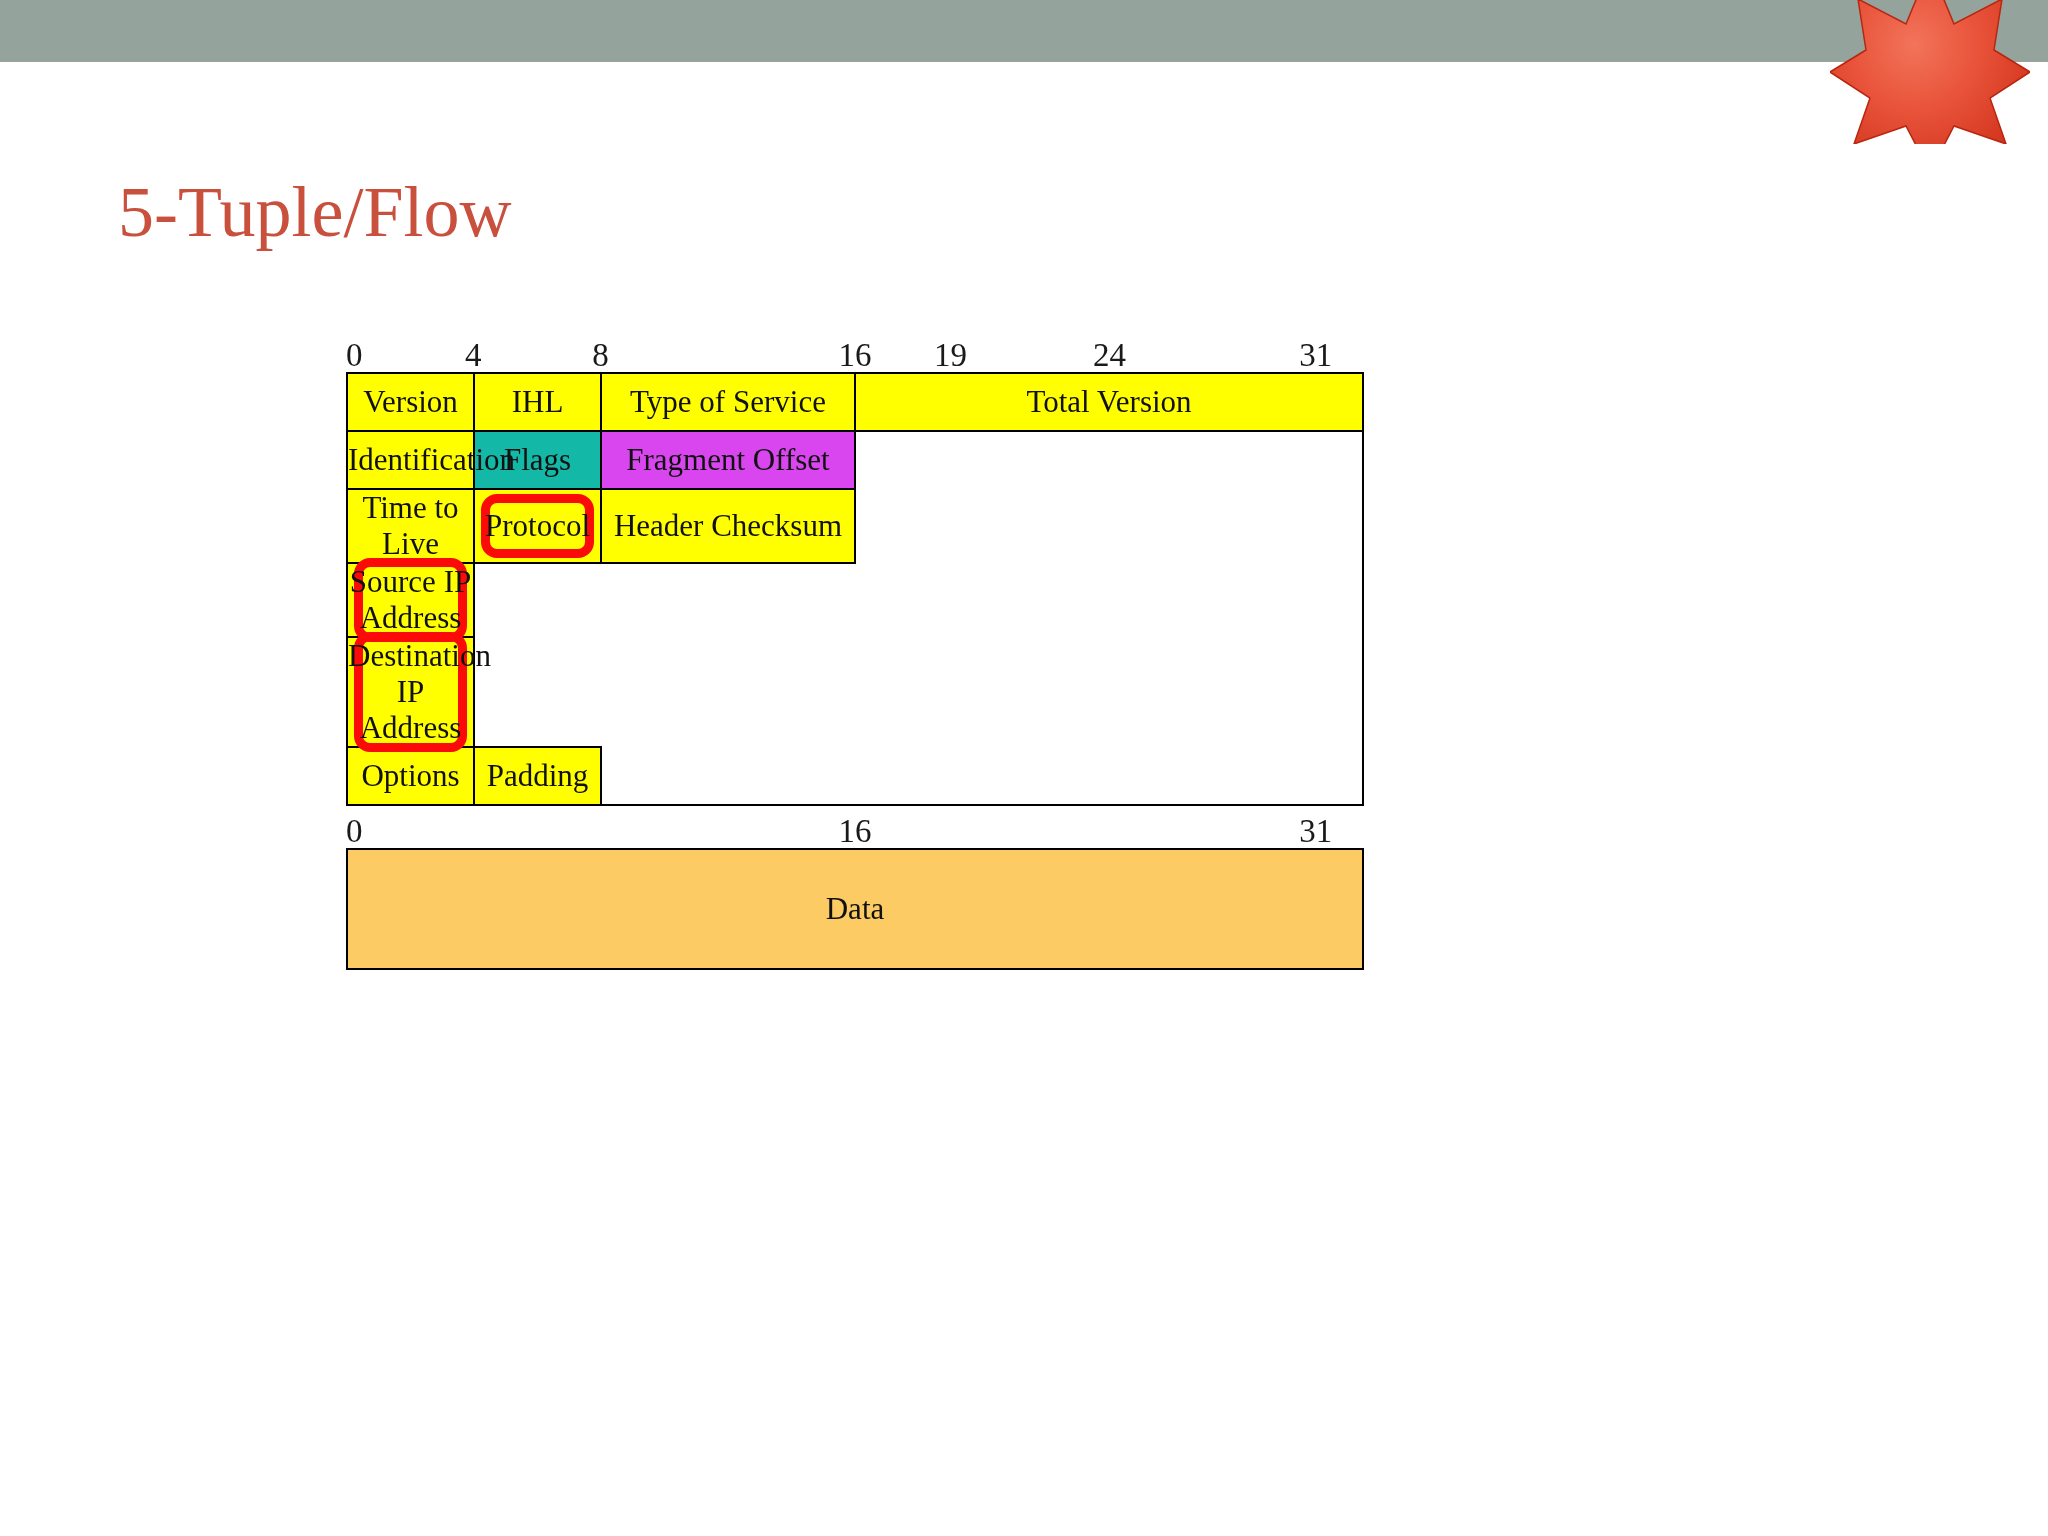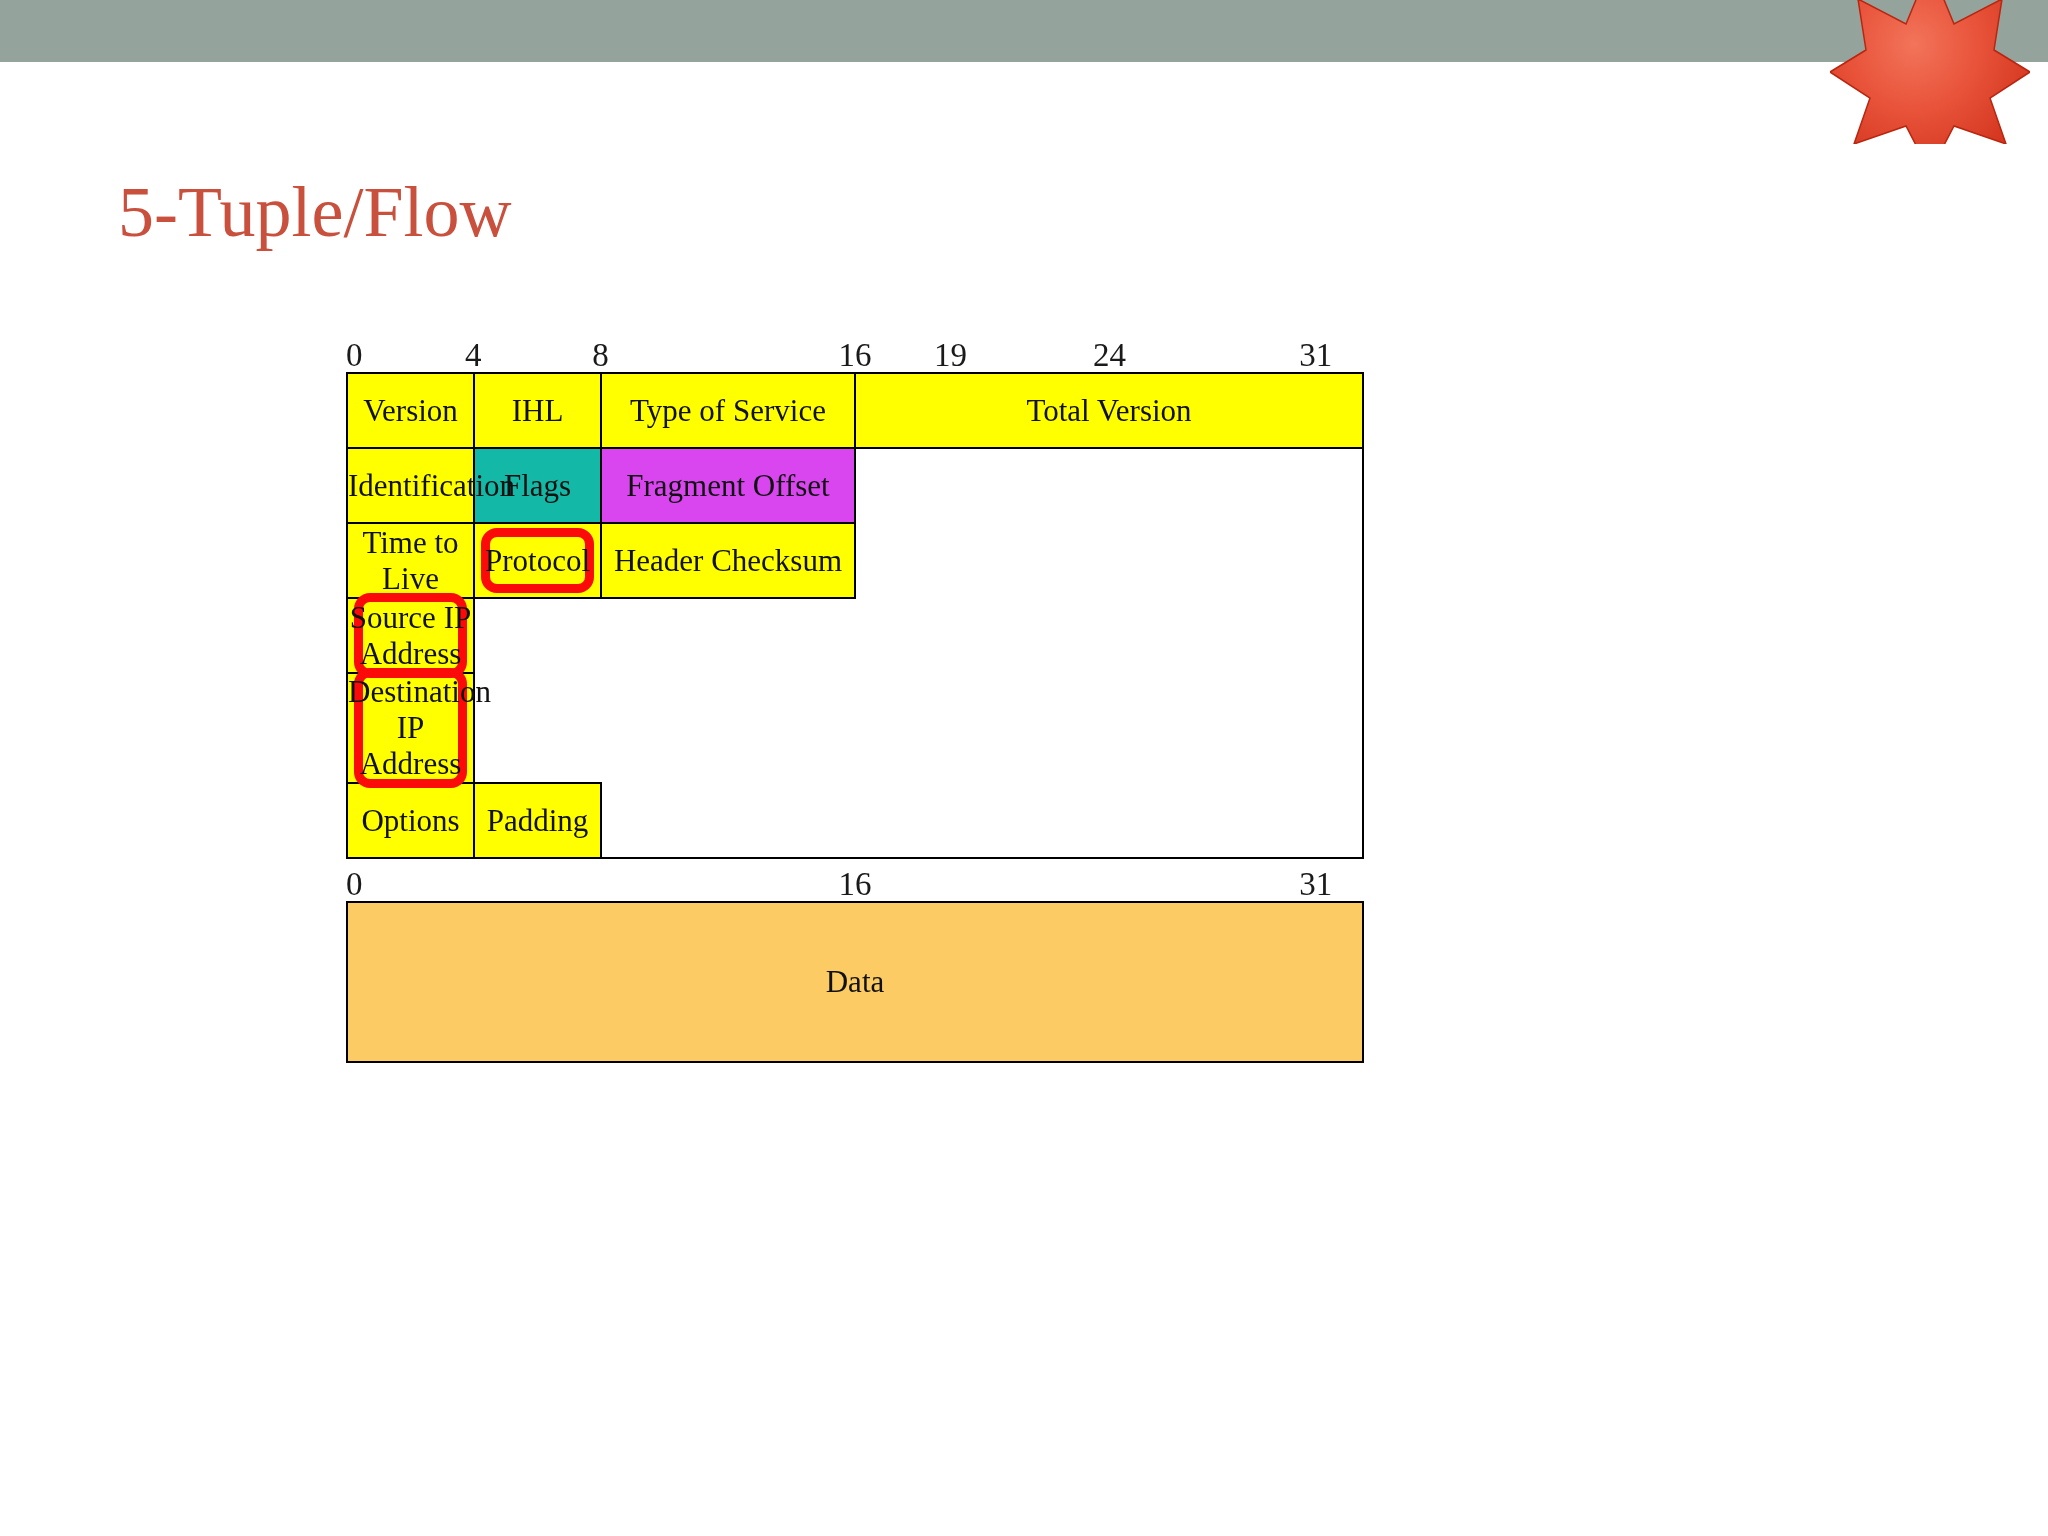--- a/index.html
+++ b/index.html
@@ -81,21 +81,21 @@
     table-layout: fixed;
   }
   .header-table td {
     border: 2px solid #000000;
     text-align: center;
     vertical-align: middle;
     font-size: 31px;
     color: #111111;
     font-family: "Liberation Serif", "DejaVu Serif", serif;
     position: relative;
-    height: 75px;
+    height: 58px;
     padding: 0;
   }
 
   #ip-header td { background: #ffff00; }
   #udp-header td { background: #fccb63; }
 
   .cell-label { position: relative; z-index: 2; }
 
   
   .highlight-ring {
@@ -107,21 +107,21 @@
     border: 9px solid #fb0a0a;
     border-radius: 16px;
     z-index: 1;
     pointer-events: none;
   }
   td.highlighted .highlight-ring.tall {
     top: -6px;
     bottom: -6px;
   }
 
-  .row-data td { height: 160px; }
+  .row-data td { height: 120px; }
 </style>
 </head>
 <body>
 
 <div id="top-band" style="background: rgb(148, 163, 156);"></div>
 
 <div id="star-decoration">
   <svg viewBox="0 0 200 150" width="200" height="150" aria-hidden="true">
     <defs>
       <radialGradient id="starGrad" cx="42%" cy="38%" r="72%">

